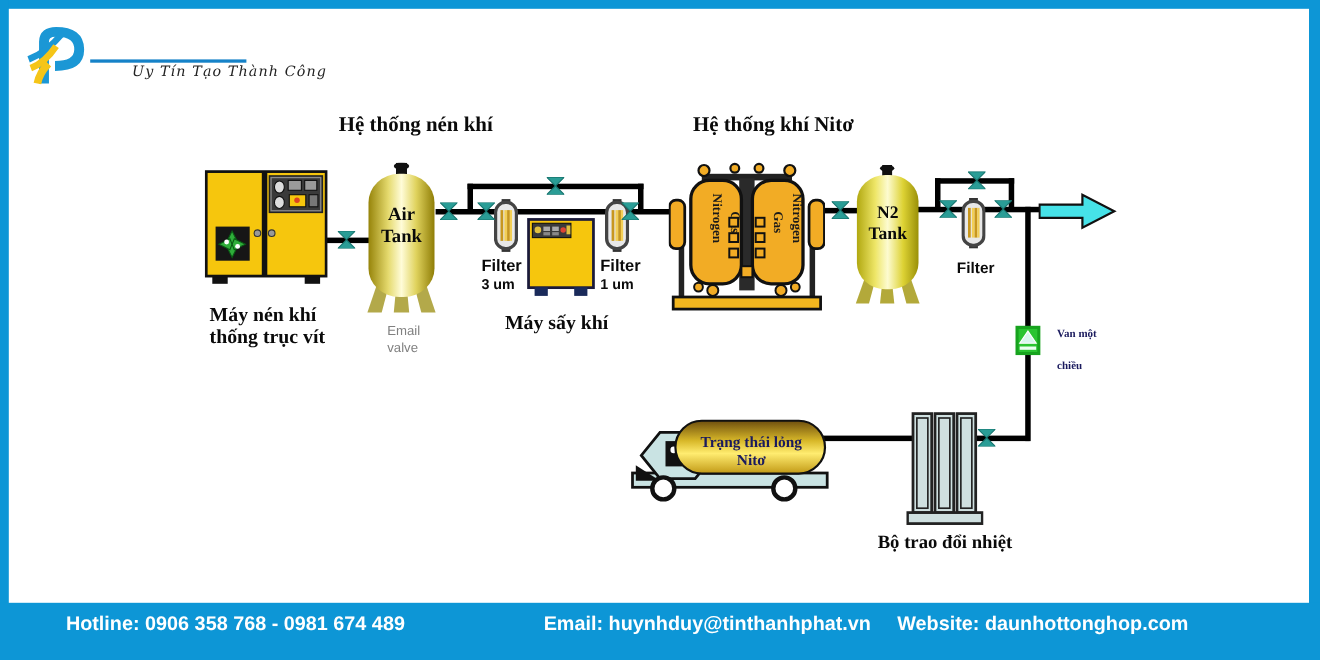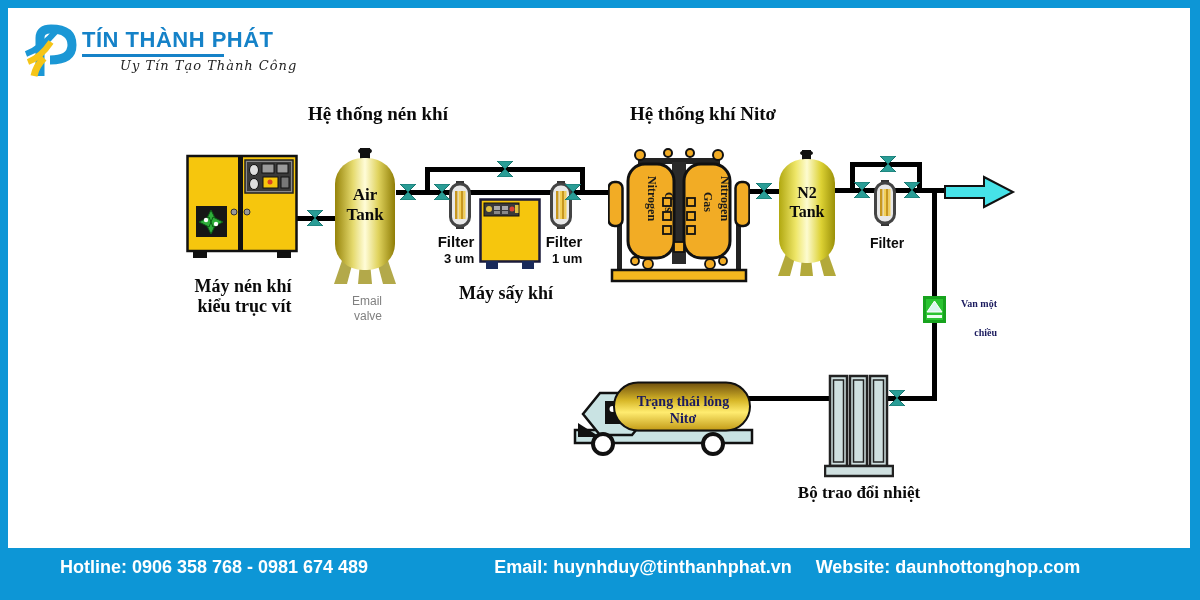--- a/index.html
+++ b/index.html
@@ -8,21 +8,21 @@
   .frame{position:absolute;background:#0d96d6;}
   .frame-top{left:0;top:0;width:1200px;height:8px;}
   .frame-left{left:0;top:0;width:8px;height:600px;}
   .frame-right{right:0;top:0;width:10px;height:600px;}
   .footer{position:absolute;left:0;bottom:0;width:1200px;height:52px;background:#0d96d6;padding-left:16px;}
   .footer .ftxt{position:absolute;top:9px;transform:translateX(-50%);color:#fff;
                 font-weight:bold;font-size:18px;white-space:nowrap;}
   .pipe{position:absolute;background:#000;}
   .valve{position:absolute;width:16px;height:16px;}
   .comp{position:absolute;}
-  .lbl{position:absolute;transform:translateX(-50%);text-align:right;white-space:nowrap;
+  .lbl{position:absolute;transform:translateX(-50%);text-align:left;white-space:nowrap;
        font-family:"Liberation Serif",serif;font-weight:bold;color:#0a0a0a;}
   .lbl-sans{font-family:"Liberation Sans",sans-serif;}
   .lbl-navy{color:#1b1b5e;}
   .lbl-gray{color:#808080;font-weight:normal;}
   .logo-title{position:absolute;left:82px;top:27px;color:#1582c8;font-weight:bold;
               font-size:22px;letter-spacing:.5px;white-space:nowrap;}
   .logo-line{position:absolute;left:82px;top:54px;width:142px;height:3px;background:#1582c8;}
   .logo-tagline{position:absolute;left:84px;top:58px;color:#222;font-size:13px;font-style:italic;
                 font-family:"DejaVu Serif",serif;white-space:nowrap;letter-spacing:1px;margin-left:36px;}
 </style>
@@ -34,21 +34,20 @@
   <div class="frame frame-top"></div>
   <div class="frame frame-left"></div>
   <div class="frame frame-right"></div>
 
   <svg class="comp" style="left:24px;top:24px" width="56" height="54" viewBox="0 0 56 54">
     <path d="M16,52 L16,14 Q16,5 27,5 Q48,5 48,21 Q48,36 26,36" fill="none" stroke="#1b97d5" stroke-width="9"></path>
     <path d="M2,30 Q18,24 33,6" fill="none" stroke="#1b97d5" stroke-width="6"></path>
     <path d="M4,38 Q17,33 27,18" fill="none" stroke="#f5c518" stroke-width="6"></path>
     <path d="M10,52 Q12,42 20,34" fill="none" stroke="#f5c518" stroke-width="7"></path>
   </svg>
-  <div class="logo-title">TÍN THÀNH PHÁT</div>
   <div class="logo-line"></div>
   <div class="logo-tagline">Uy Tín Tạo Thành Công</div>
 
   <div class="lbl" style="left:378px;top:103px;font-size:19px">Hệ thống nén khí</div>
   <div class="lbl" style="left:703px;top:103px;font-size:19px">Hệ thống khí Nitơ</div>
 
   <div class="pipe" style="left:296px;top:216px;width:40px;height:5px"></div>
   <div class="pipe" style="left:396px;top:190px;width:216px;height:5px"></div>
   <div class="pipe" style="left:425px;top:167px;width:5px;height:26px"></div>
   <div class="pipe" style="left:425px;top:167px;width:160px;height:5px"></div>
@@ -83,21 +82,21 @@
       <polygon points="25,56 30,66 25,68 20,66"></polygon>
       <polygon points="25,80 30,70 25,68 20,70"></polygon>
       <polygon points="13,68 23,63 25,68 23,73"></polygon>
       <polygon points="37,68 27,63 25,68 27,73"></polygon>
     </g>
     <circle cx="20" cy="66" r="2.2" fill="#fff"></circle>
     <circle cx="30" cy="70" r="2.2" fill="#fff"></circle>
   </svg>
   <div class="lbl" style="left:243px;top:276px;font-size:18px;line-height:20px">
     <div>Máy nén khí</div>
-    <div>kiểu trục vít</div>
+    <div>thống trục vít</div>
   </div>
 
   <svg class="comp" style="left:331px;top:148px" width="68" height="148" viewBox="0 0 68 148">
     <defs>
       <linearGradient id="gTank" x1="0" y1="0" x2="1" y2="0">
         <stop offset="0" stop-color="#96840a"></stop>
           <stop offset=".3" stop-color="#e5da6e"></stop>
         <stop offset=".5" stop-color="#fffcd8"></stop>
           <stop offset=".72" stop-color="#e0d35e"></stop>
         <stop offset="1" stop-color="#8f7d06"></stop>

